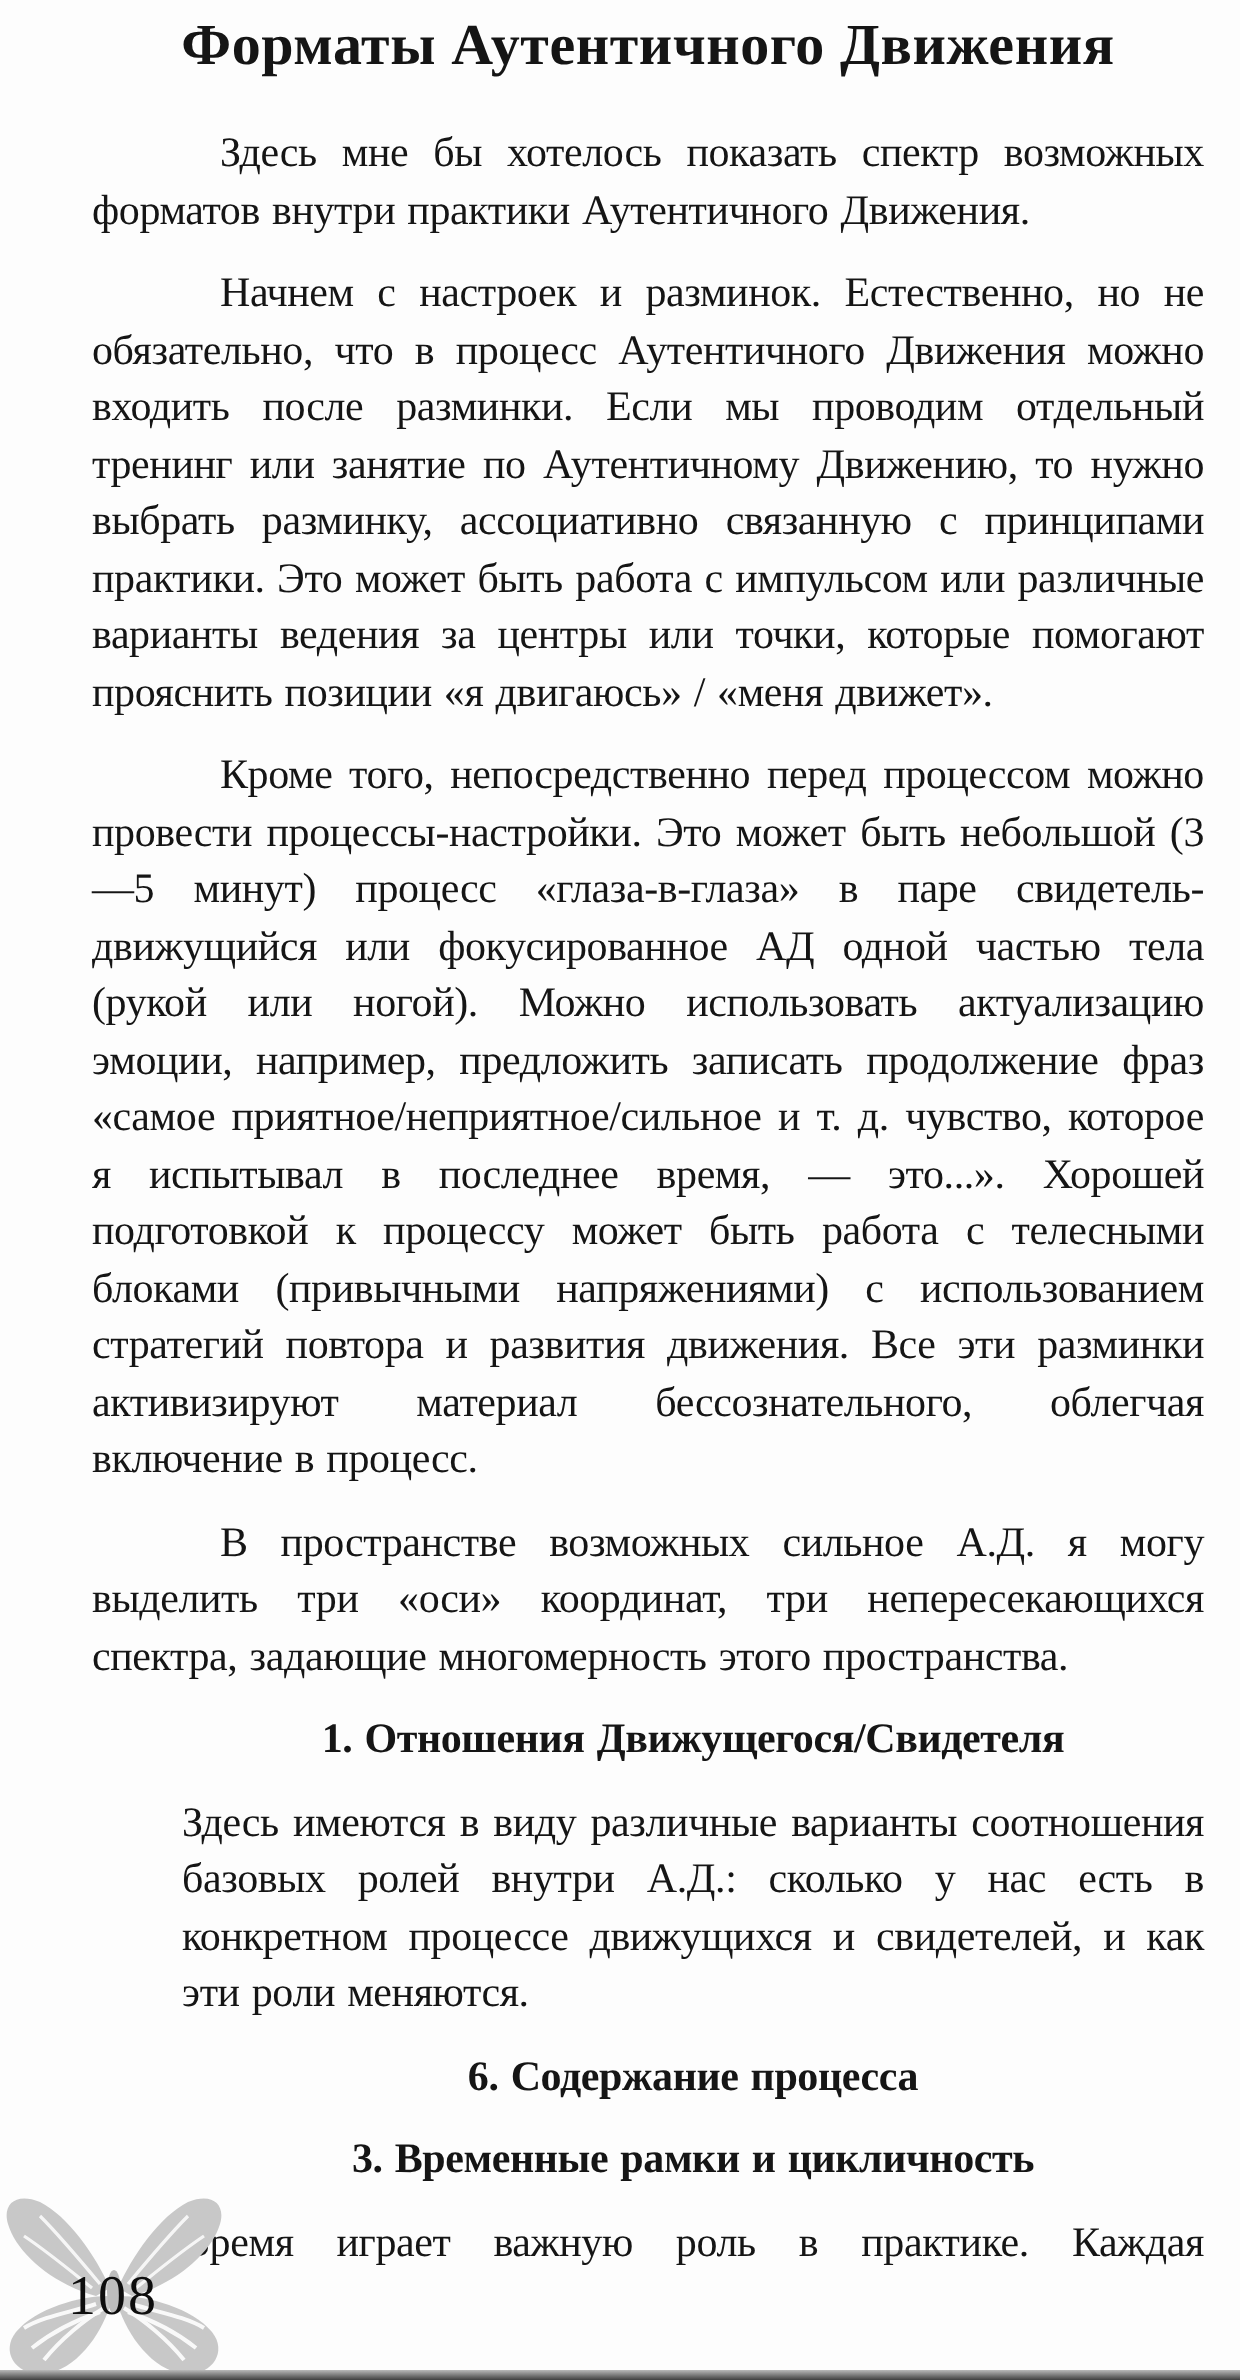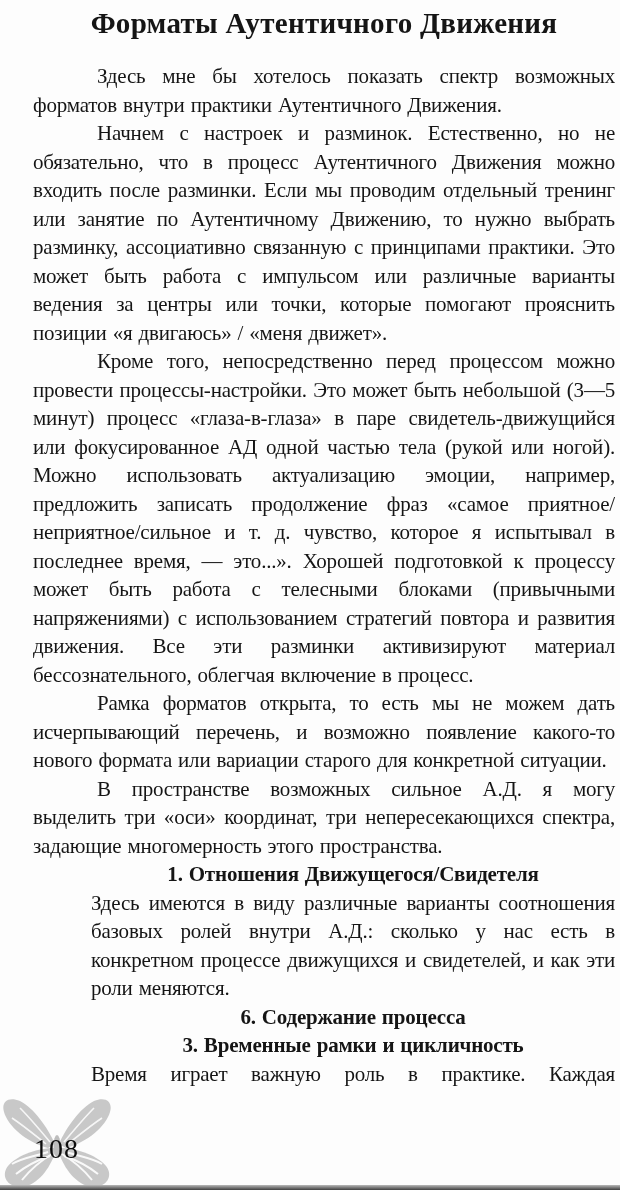--- a/index.html
+++ b/index.html
@@ -26,21 +26,21 @@
   }
   .title {
     text-align: center;
     font-size: 29px;
     font-weight: bold;
     letter-spacing: 0.3px;
     margin: 6px 0 22px 0;
     line-height: 34px;
   }
   .text-col p {
-    margin: 0;
+    margin: 13px;
     font-size: 21px;
     line-height: 28.5px;
     letter-spacing: -0.2px;
     text-align: justify;
     word-spacing: 1px;
   }
   .text-col p.para { text-indent: 64px; }
   .text-col p.heading {
     font-weight: bold;
     margin-left: 58px;
@@ -77,21 +77,20 @@
 <body>
 
 <div class="page">
 
   <div class="text-col">
     <h1 class="title">Форматы Аутентичного Движения</h1>
     <div>
         <p class="para">Здесь мне бы хотелось показать спектр возможных форматов внутри практики Аутентичного Движения.</p>
         <p class="para">Начнем с настроек и разминок. Естественно, но не обязательно, что в процесс Аутентичного Движения можно входить после разминки. Если мы проводим отдельный тренинг или занятие по Аутентичному Движению, то нужно выбрать разминку, ассоциативно связанную с принципами практики. Это может быть работа с импульсом или различные варианты ведения за центры или точки, которые помогают прояснить позиции «я двигаюсь» / «меня движет».</p>
         <p class="para">Кроме того, непосредственно перед процессом можно провести процессы-настройки. Это может быть небольшой (3—5 минут) процесс «глаза-в-глаза» в паре свидетель-движущийся или фокусированное АД одной частью тела (рукой или ногой). Можно использовать актуализацию эмоции, например, предложить записать продолжение фраз «самое приятное/неприятное/сильное и т. д. чувство, которое я испытывал в последнее время, — это...». Хорошей подготовкой к процессу может быть работа с телесными блоками (привычными напряжениями) с использованием стратегий повтора и развития движения. Все эти разминки активизируют материал бессознательного, облегчая включение в процесс.</p>
-        <p class="para">Рамка форматов открыта, то есть мы не можем дать исчерпывающий перечень, и возможно появление какого-то нового формата или вариации старого для конкретной ситуации.</p>
         <p class="para">В пространстве возможных сильное А.Д. я могу выделить три «оси» координат, три непересекающихся спектра, задающие многомерность этого пространства.</p>
         <p class="heading">1. Отношения Движущегося/Свидетеля</p>
         <p class="sect">Здесь имеются в виду различные варианты соотношения базовых ролей внутри А.Д.: сколько у нас есть в конкретном процессе движущихся и свидетелей, и как эти роли меняются.</p>
         <p class="heading">6. Содержание процесса</p>
         <p class="heading">3. Временные рамки и цикличность</p>
         <p class="sect justify-last">Время играет важную роль в практике. Каждая</p>
       </div>
   </div>
 
   <svg class="butterfly" viewBox="0 0 118 92" xmlns="http://www.w3.org/2000/svg" aria-hidden="true">

